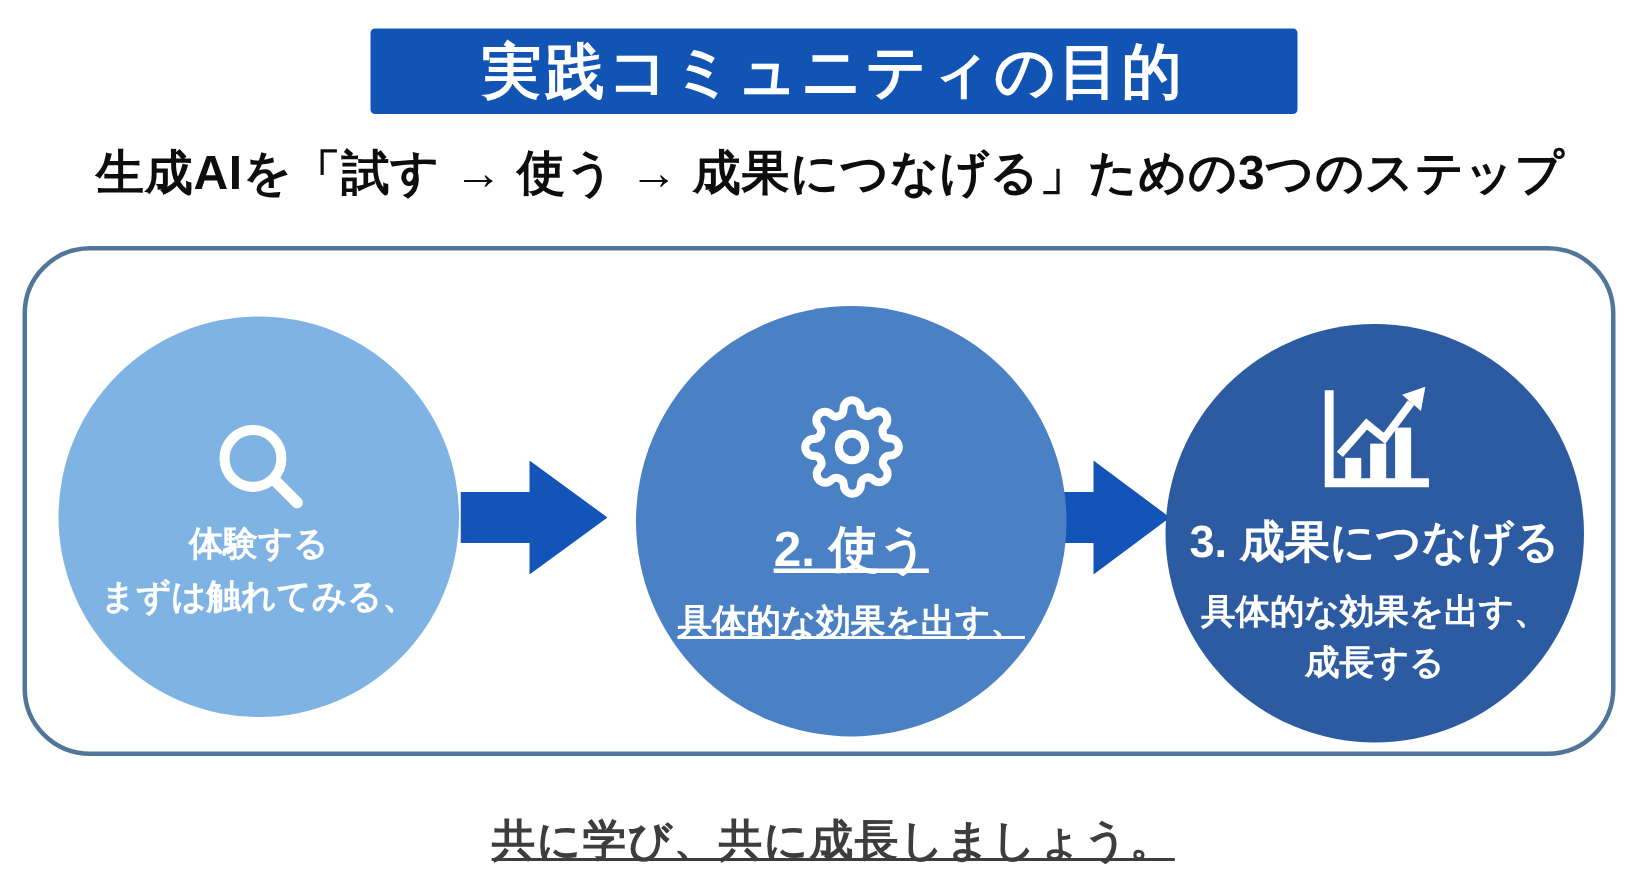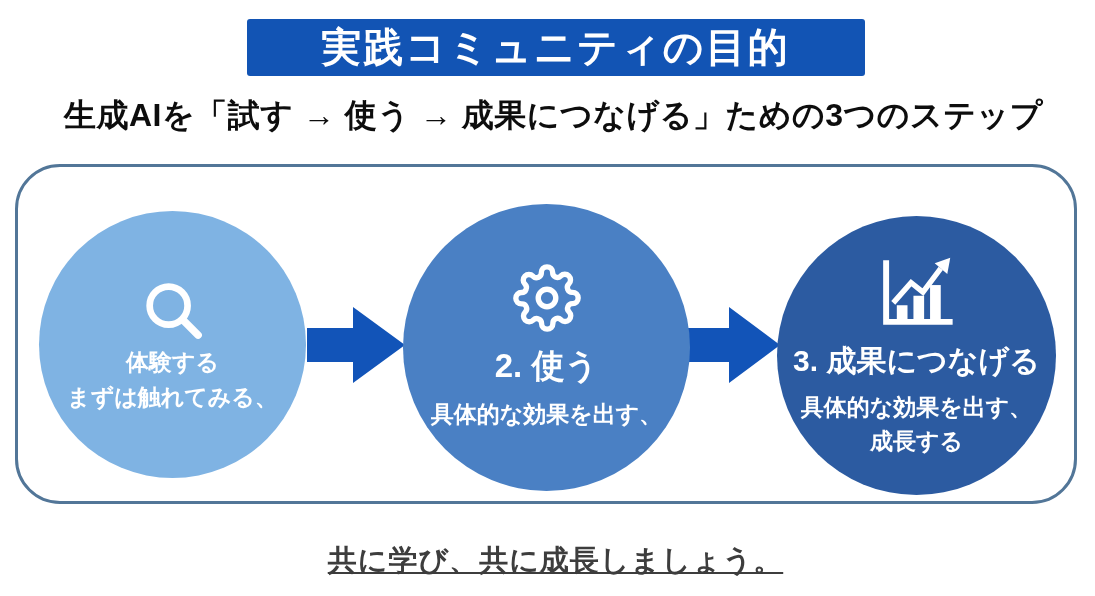--- a/index.html
+++ b/index.html
@@ -65,21 +65,21 @@
     border-radius: 50%;
     display: flex;
     flex-direction: column;
     align-items: center;
     justify-content: center;
     text-align: center;
     color: #ffffff;
     z-index: 2;
   }
   .circle-1 { left: 39px;  top: 211px; width: 267px; height: 267px; }
-  .circle-2 { left: 403px; top: 204px; width: 287px; height: 287px; }
+  .circle-2 { left: 424px; top: 204px; width: 287px; height: 287px; text-decoration: underline; }
   .circle-3 { left: 777px; top: 216px; width: 279px; height: 279px; }
 
   .step-icon { display: block; }
   .step-label {
     font-size: 33px;
     font-weight: bold;
     margin: 12px 0 8px;
     white-space: nowrap;
   }
   .circle-3 .step-label { font-size: 30px; }

